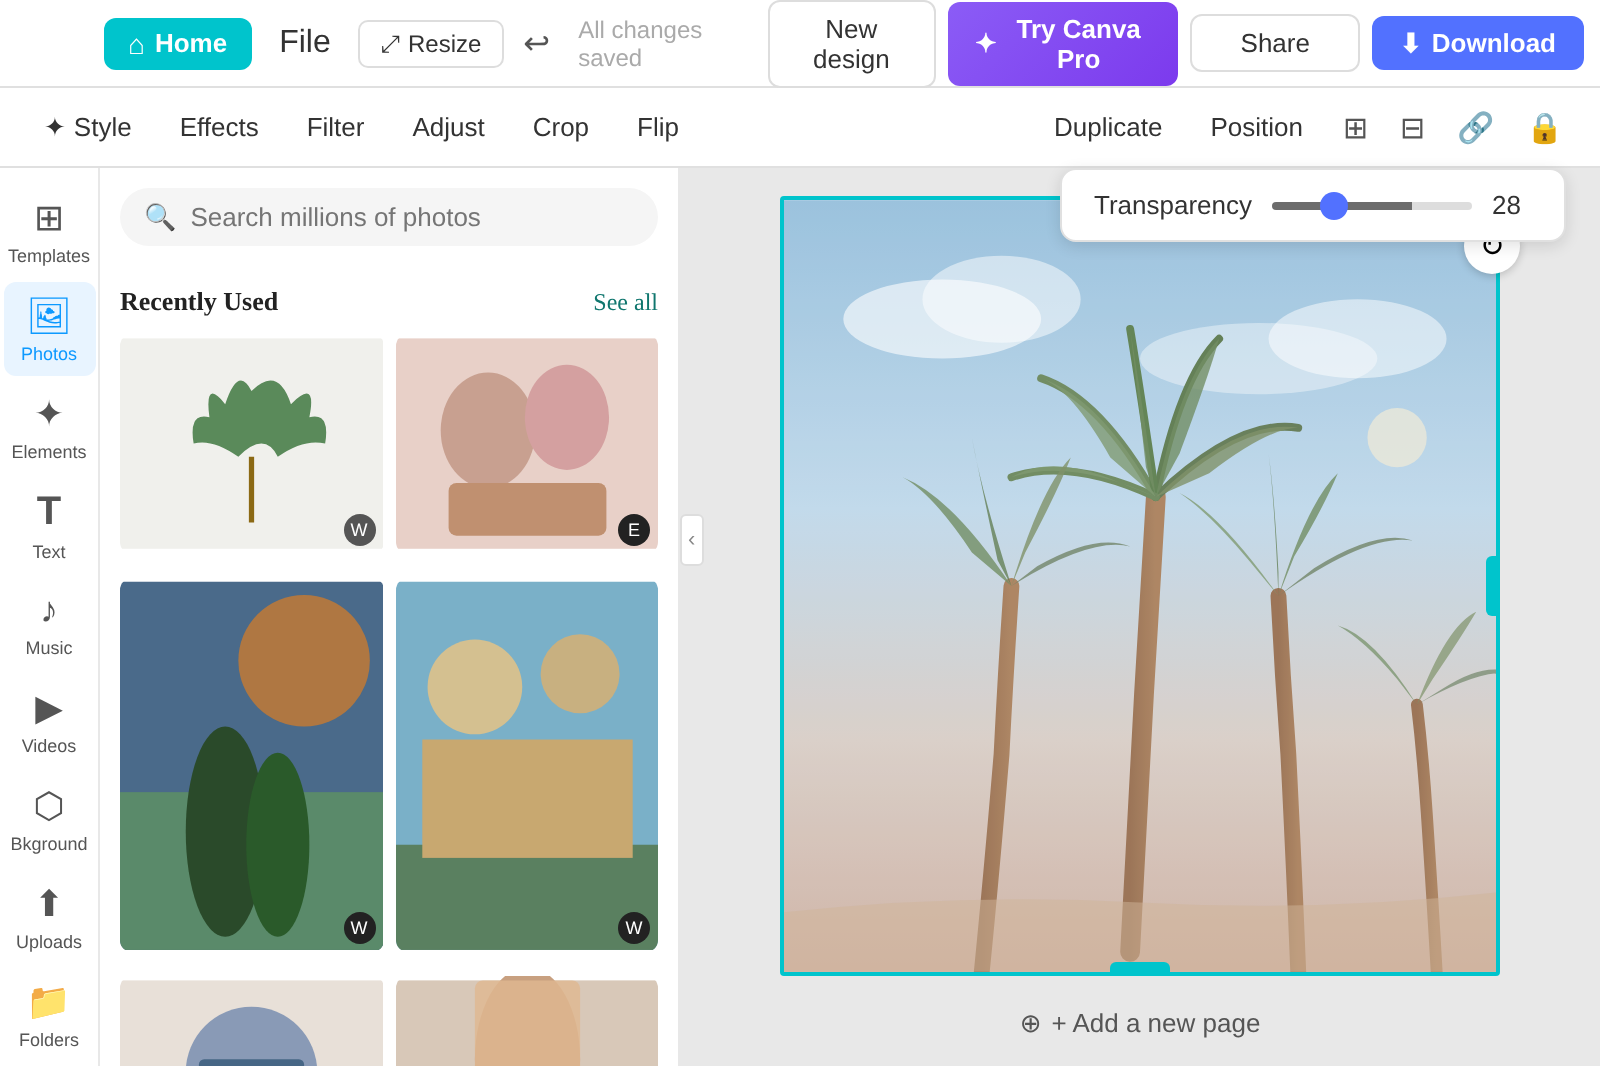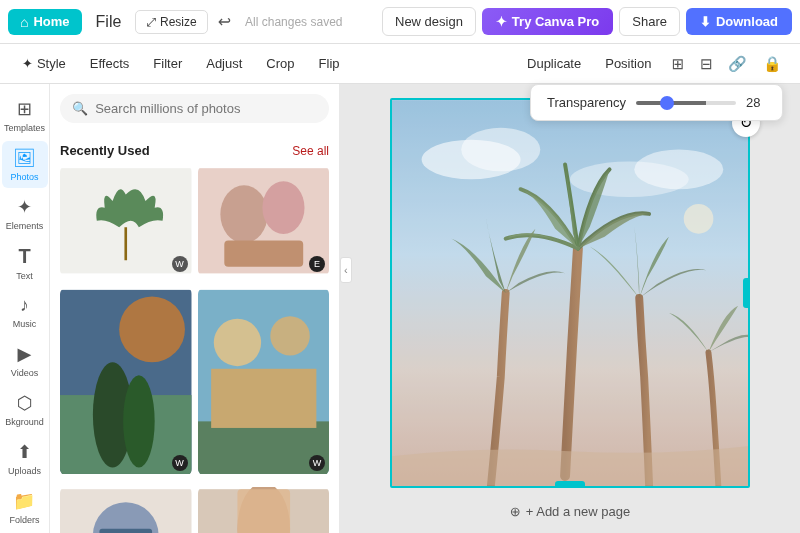--- a/index.html
+++ b/index.html
@@ -7,21 +7,21 @@
 
     
     .top-nav {
       display: flex; align-items: center; height: 44px;
       background: #fff; border-bottom: 1px solid #e0e0e0;
       padding: 0 8px; gap: 6px; position: relative; z-index: 100;
     }
     .nav-home-btn {
       background: #00c4cc; color: #fff; border: none; border-radius: 6px;
       padding: 5px 12px; font-size: 13px; font-weight: 600; cursor: pointer;
-      display: flex; align-items: center; gap: 5px;
+      display: flex; align-items: center; gap: 5px; margin-left: 44px;
     }
     .nav-home-btn::before { content: '⌂'; font-size: 14px; }
     .nav-file-btn {
       background: none; border: none; font-size: 16px; color: #333; cursor: pointer; padding: 4px 8px;
     }
     .nav-resize-btn {
       background: none; border: 1px solid #ddd; border-radius: 5px;
       font-size: 12px; color: #333; cursor: pointer; padding: 4px 10px;
       display: flex; align-items: center; gap: 4px;
     }
@@ -33,21 +33,21 @@
       font-size: 13px; color: #333; cursor: pointer; padding: 6px 12px;
     }
     .nav-try-pro {
       background: linear-gradient(135deg, #8b5cf6, #7c3aed);
       color: #fff; border: none; border-radius: 6px;
       font-size: 13px; font-weight: 600; cursor: pointer; padding: 6px 14px;
       display: flex; align-items: center; gap: 5px;
     }
     .nav-share {
       background: none; border: 1px solid #ddd; border-radius: 6px;
-      font-size: 13px; color: #333; cursor: pointer; padding: 6px 12px;
+      font-size: 13px; color: #333; cursor: pointer; padding: 6px 24px;
     }
     .nav-download {
       background: #5271ff; color: #fff; border: none; border-radius: 6px;
       font-size: 13px; font-weight: 600; cursor: pointer; padding: 6px 14px;
       display: flex; align-items: center; gap: 5px;
     }
 
     
     .editor-toolbar {
       display: flex; align-items: center; height: 40px;
@@ -129,23 +129,23 @@
       background: #f0f0f0; border-radius: 20px;
       padding: 5px 14px; font-size: 12px; color: #333;
       white-space: nowrap; cursor: pointer; border: none;
     }
     .category-arrow {
       background: #f0f0f0; border: none; border-radius: 50%;
       width: 24px; height: 24px; font-size: 12px; cursor: pointer;
       display: flex; align-items: center; justify-content: center;
     }
 
-    .section-header { display: flex; justify-content: space-between; align-items: center; margin-bottom: 8px; }
+    .section-header { display: flex; justify-content: space-between; align-items: center; margin-bottom: 8px; font-family: Liberation Serif, serif; }
     .section-title { font-size: 13px; font-weight: 600; color: #222; }
-    .see-all { font-size: 12px; color: #b91c1c; cursor: pointer; }
+    .see-all { font-size: 12px; color: #0f766e; cursor: pointer; }
 
     .photos-grid-2 { display: grid; grid-template-columns: 1fr 1fr; gap: 6px; margin-bottom: 12px; }
     .photo-thumb {
       border-radius: 6px; overflow: hidden; position: relative; cursor: pointer;
       aspect-ratio: 1.2;
     }
     .photo-thumb-tall { aspect-ratio: 0.7; }
     .photo-canvas {
       width: 100%; height: 100%; display: block;
     }

